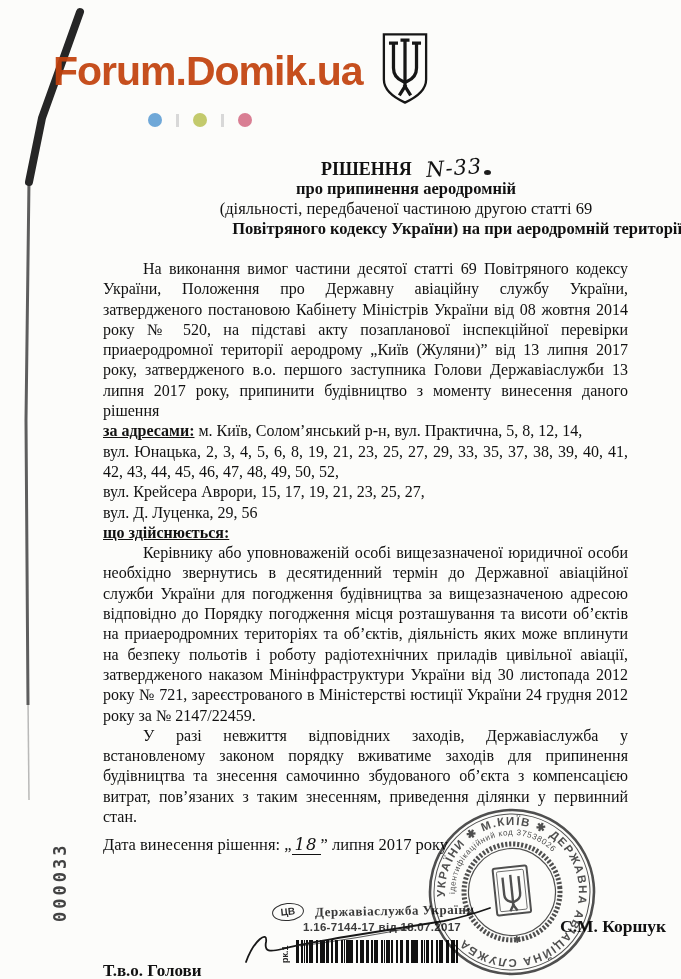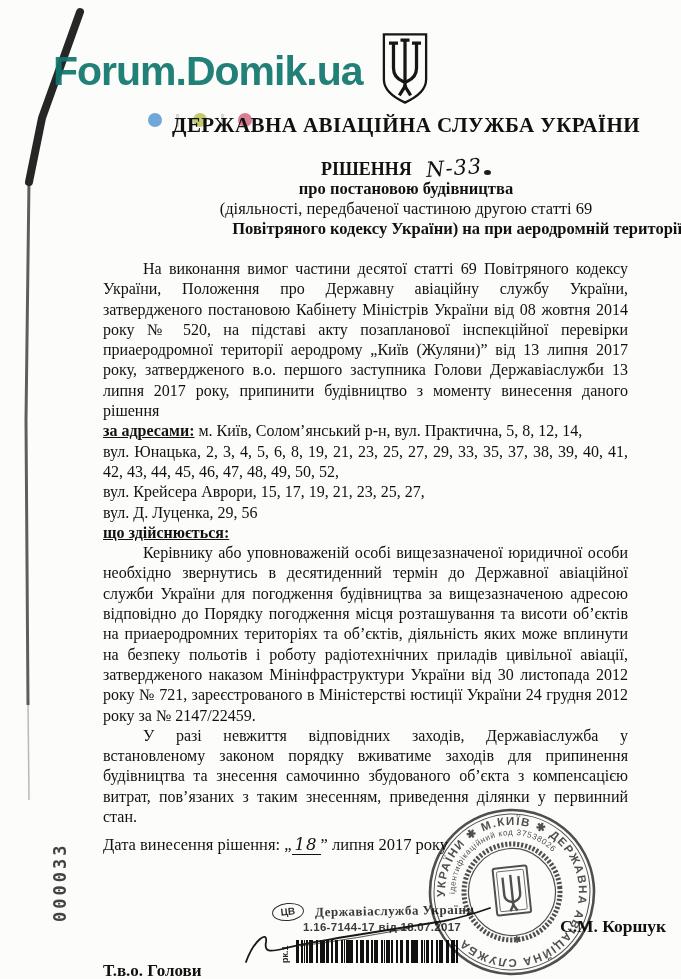--- a/index.html
+++ b/index.html
@@ -10,21 +10,21 @@
     background:#fcfcfa;
     overflow:hidden;
     font-family:"Liberation Serif", serif;
     color:#111;
   }
   
   .wm-logo{
     position:absolute;left:53px;top:48px;
     font-family:"Liberation Sans", sans-serif;
     font-weight:bold;font-size:41px;letter-spacing:-1px;
-    color:#0f766e;opacity:.92;
+    color:#c2410c;opacity:.92;
   }
   .wm-dots{
     position:absolute;left:148px;top:113px;
     display:flex;align-items:center;gap:14px;
   }
   .wm-dot{width:14px;height:14px;border-radius:50%;}
   .wm-sep{width:3px;height:13px;background:#d8d8d8;}
   
   .emblem{position:absolute;left:381px;top:30px;}
   
@@ -137,25 +137,24 @@
     <g fill="none" stroke="#161616" stroke-width="3.4" stroke-linecap="square">
       <path d="M25,11 V57"></path>
       <path d="M13,13 V38 Q13,48 23,52"></path>
       <path d="M37,13 V38 Q37,48 27,52"></path>
       <path d="M25,57 l-5,8"></path>
       <path d="M25,57 l5,8"></path>
       <path d="M10,12 h6 M34,12 h6 M22,9 h6"></path>
     </g>
   </svg>
 
-  <div class="head-center agency-title">ДЕРЖАВНА АВІАЦІЙНА СЛУЖБА УКРАЇНИ</div>
   <div class="head-center decision-line">
     <span>РІШЕННЯ</span><span class="hand doc-num">N-33</span><span class="ink-blot"></span>
   </div>
-  <div class="head-center sub1">про постановою будівництва</div>
+  <div class="head-center sub1">про припинення аеродромній</div>
   <div class="head-center sub2">(діяльності, передбаченої частиною другою статті 69</div>
   <div class="head-center sub3">Повітряного кодексу України) на при аеродромній території</div>
 
   <div class="body-text">
     <p class="indent">На виконання вимог частини десятої статті 69 Повітряного кодексу України, Положення про Державну авіаційну службу України, затвердженого постановою Кабінету Міністрів України від 08 жовтня 2014 року № 520, на підставі акту позапланової інспекційної перевірки приаеродромної території аеродрому „Київ (Жуляни)” від 13 липня 2017 року, затвердженого в.о. першого заступника Голови Державіаслужби 13 липня 2017 року, припинити будівництво з моменту винесення даного рішення</p>
     <p><span class="label-u">за адресами:</span> <span>м. Київ, Солом’янський р-н, вул. Практична, 5, 8, 12, 14,</span></p>
     <p>вул. Юнацька, 2, 3, 4, 5, 6, 8, 19, 21, 23, 25, 27, 29, 33, 35, 37, 38, 39, 40, 41, 42, 43, 44, 45, 46, 47, 48, 49, 50, 52,</p>
     <p>вул. Крейсера Аврори, 15, 17, 19, 21, 23, 25, 27,</p>
     <p>вул. Д. Луценка, 29, 56</p>
     <p><span class="label-u">що здійснюється:</span></p>

